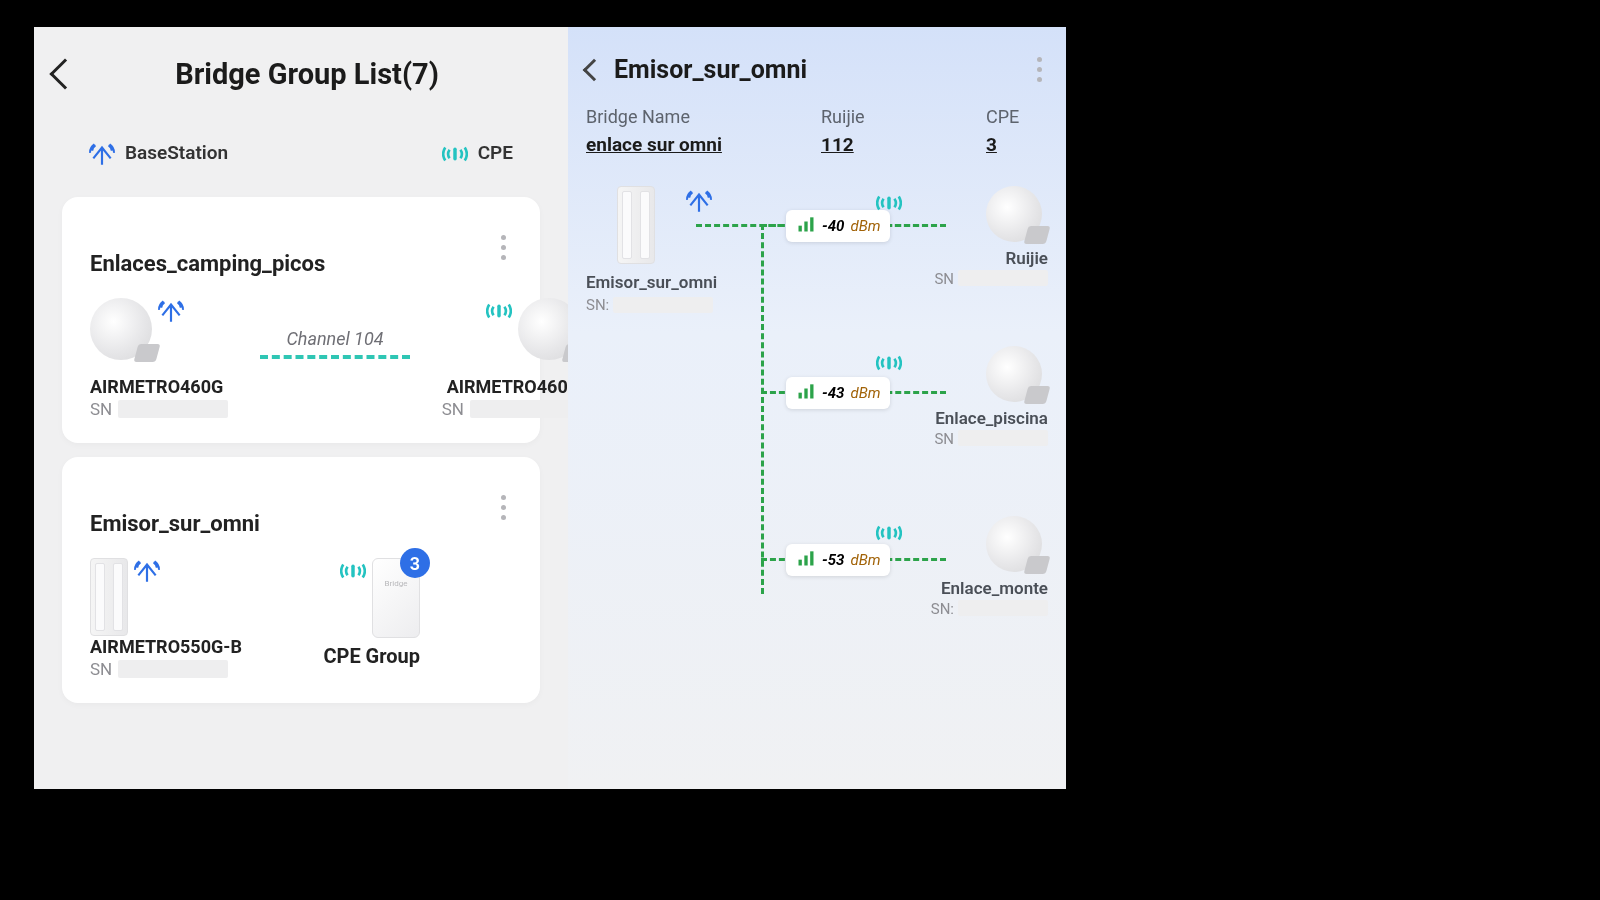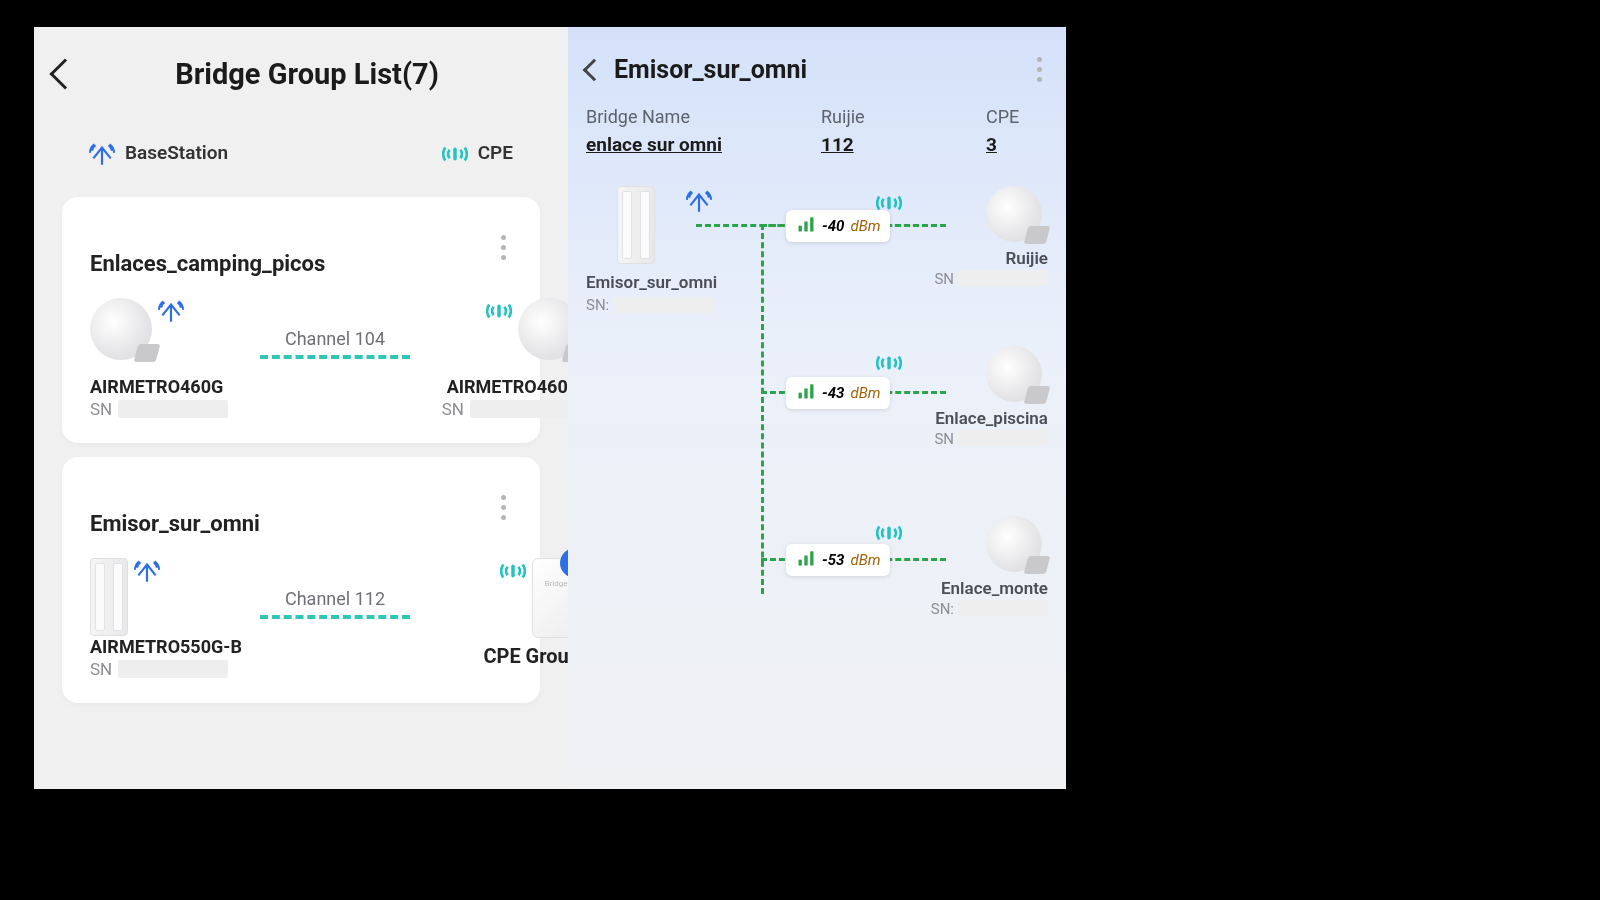--- a/index.html
+++ b/index.html
@@ -157,20 +157,21 @@
     flex: 1;
     display: flex;
     flex-direction: column;
     align-items: center;
     padding-top: 30px;
   }
   .channel-lbl {
     font-size: 18px;
     color: #6f6f75;
     margin-bottom: 6px;
+    font-style: italic;
   }
   .dashline {
     width: 150px;
     border-top: 4px dashed #2fc6b4;
   }
   .equip-model {
     font-size: 18px; font-weight: 700; color: #222;
     margin-top: 8px;
   }
   .equip-sn {
@@ -366,24 +367,20 @@
             <span class="ant-ico"><svg>
                   <use href="#ant"></use>
                 </svg></span>
           </div>
           <div class="equip-model">AIRMETRO550G-B</div>
           <div class="equip-sn">
             <span>SN</span>
             <span class="sn-mask"></span>
           </div>
         </div>
-        <div class="link-col">
-          <div class="channel-lbl">Channel 112</div>
-          <div class="dashline"></div>
-        </div>
         <div class="equip equip-right">
           <div class="equip-icons" style="position:relative">
             <div style="position:relative">
               <div class="bridge-box"></div>
               <div class="badge">3</div>
             </div>
             <span class="cpe-ico"><svg>
                   <use href="#cpe"></use>
                 </svg></span>
           </div>

